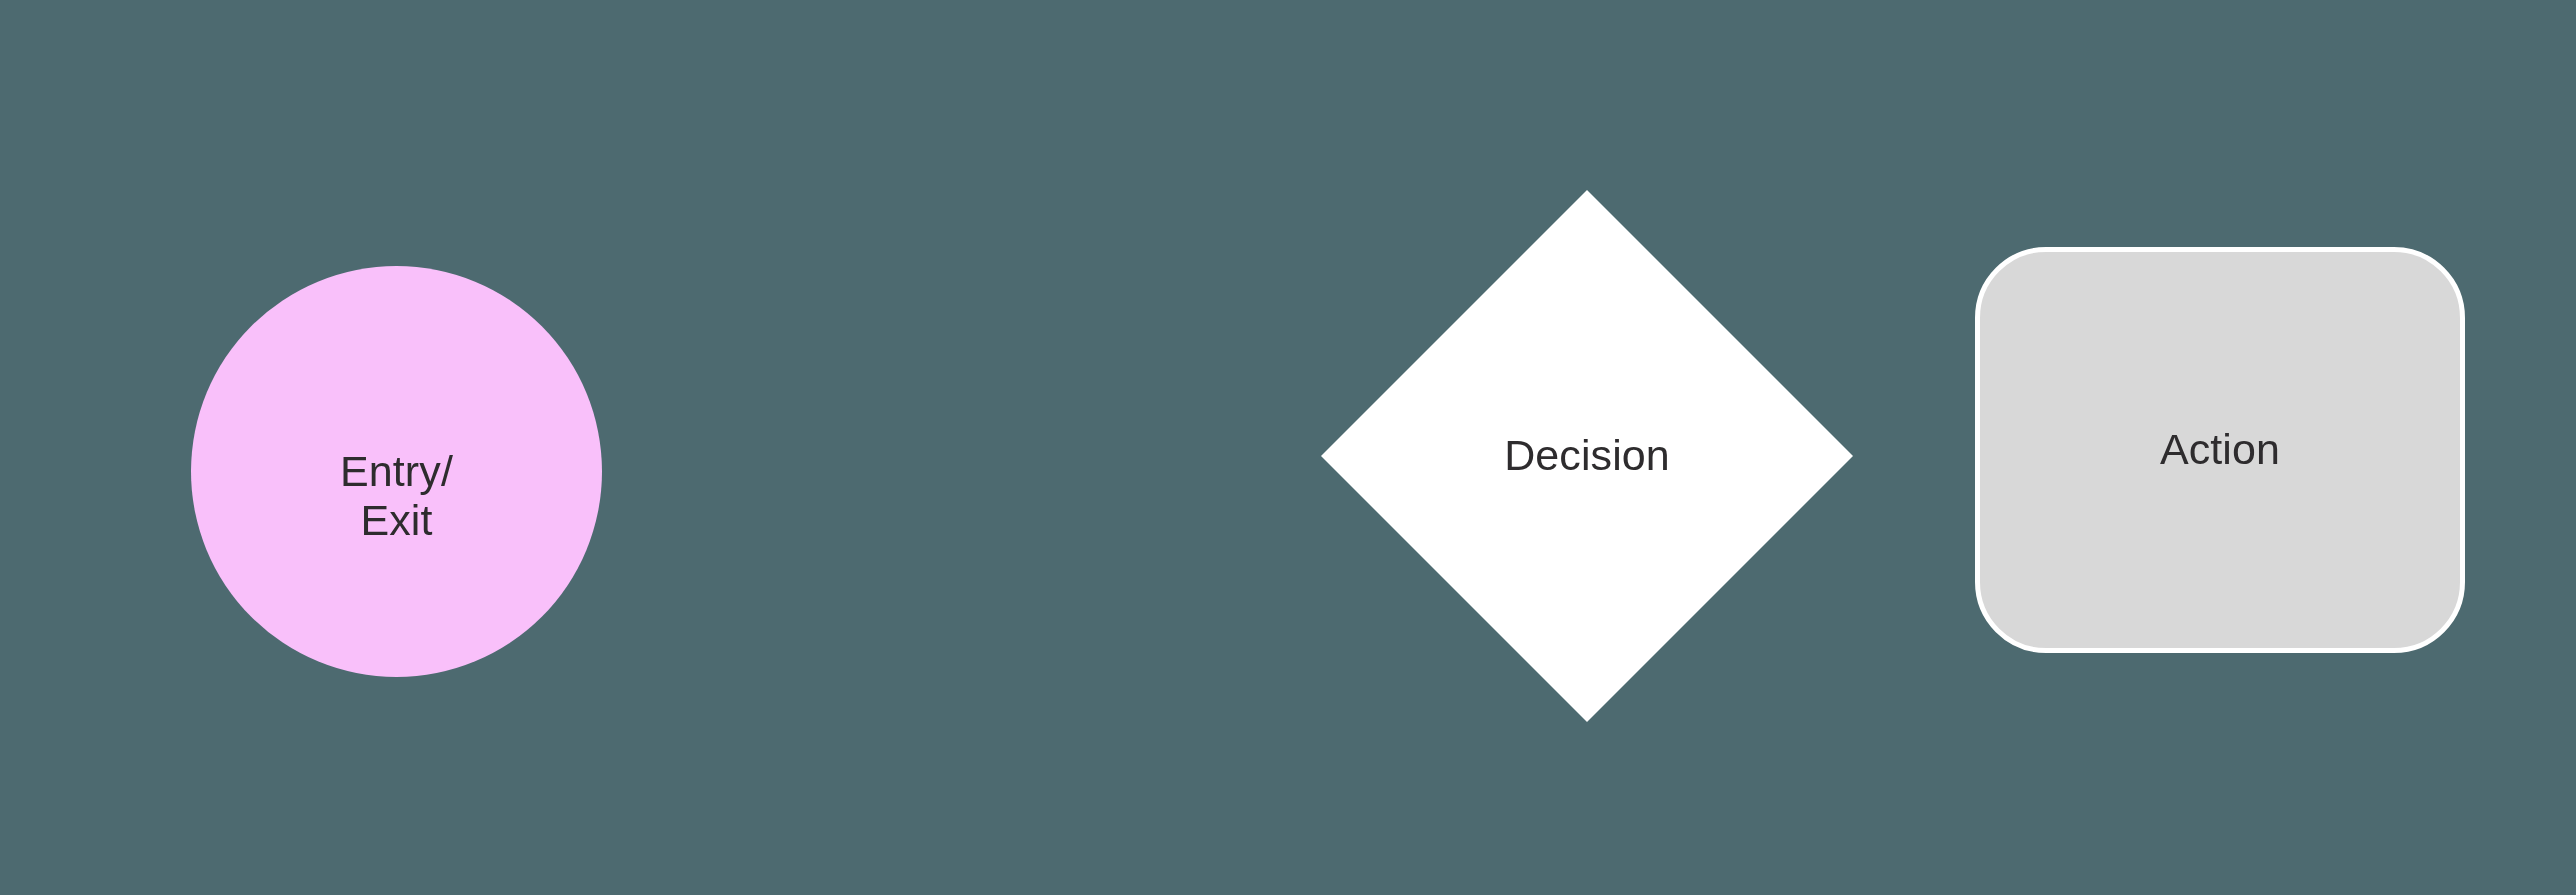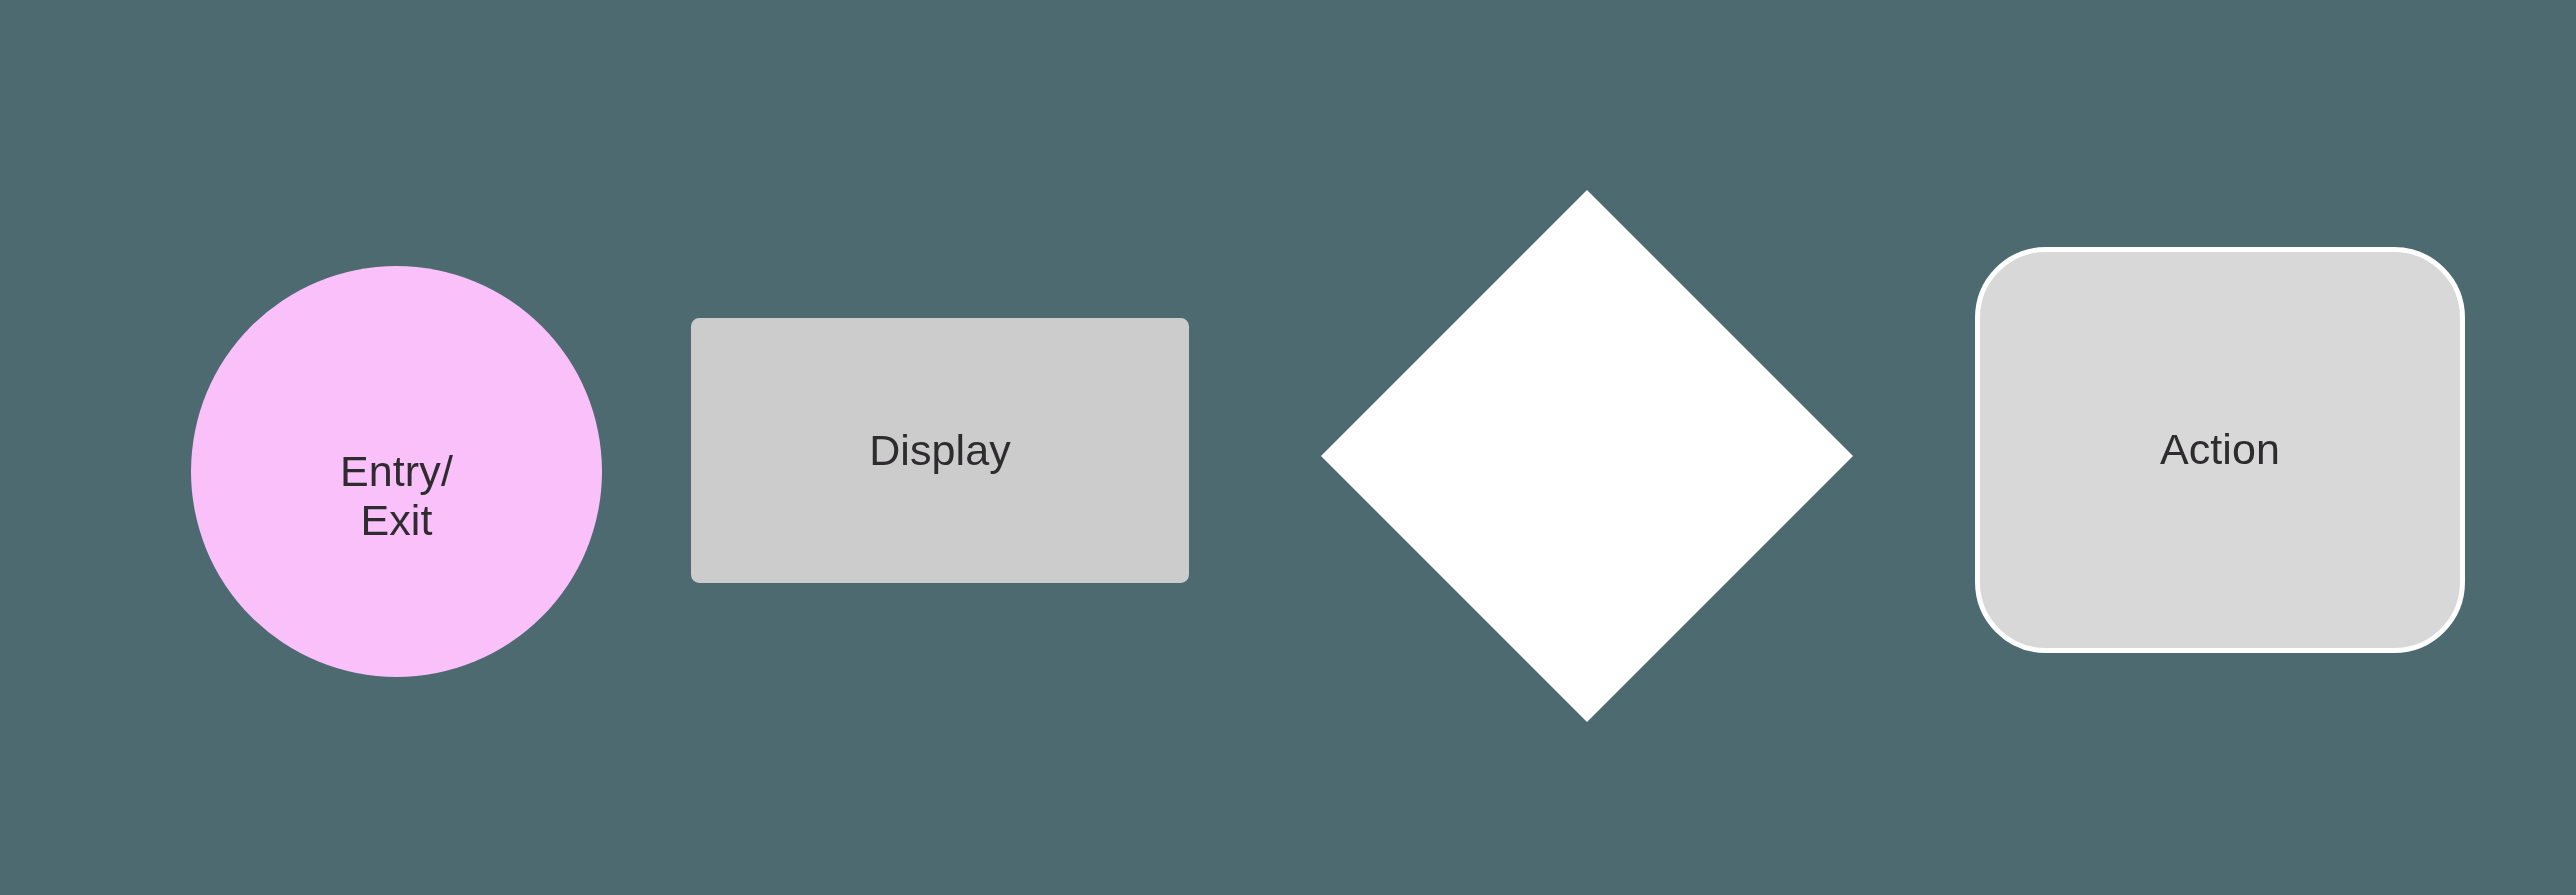--- a/index.html
+++ b/index.html
@@ -100,26 +100,24 @@
 </head>
 <body>
 
 <div id="canvas">
 
   <div id="shape-entry-exit">
     <div class="shape-label">Entry/
 Exit</div>
   </div>
 
-  <div id="shape-display">
-    <div class="shape-label">Display</div>
-  </div>
 
   <div id="shape-decision">
     <div class="diamond-body"></div>
+    <div class="shape-label">Decision</div>
   </div>
 
   <div id="shape-action">
     <div class="shape-label">Action</div>
   </div>
 
 </div>
 
 
 </body></html>

